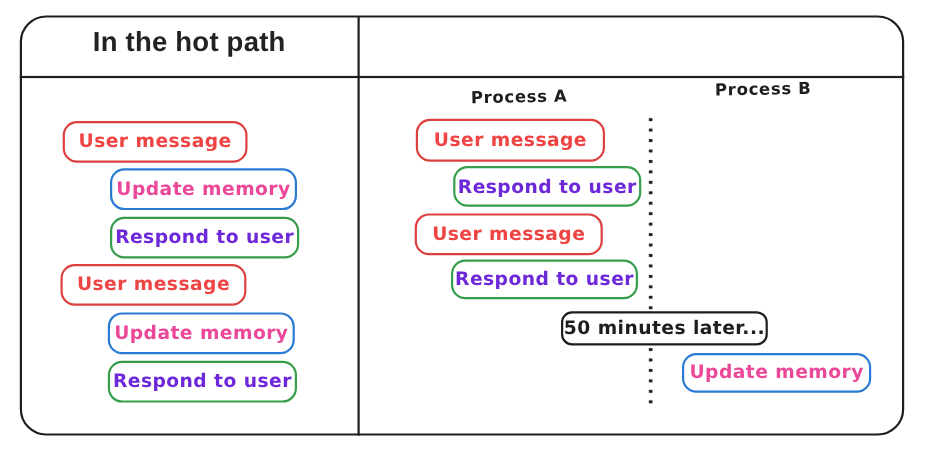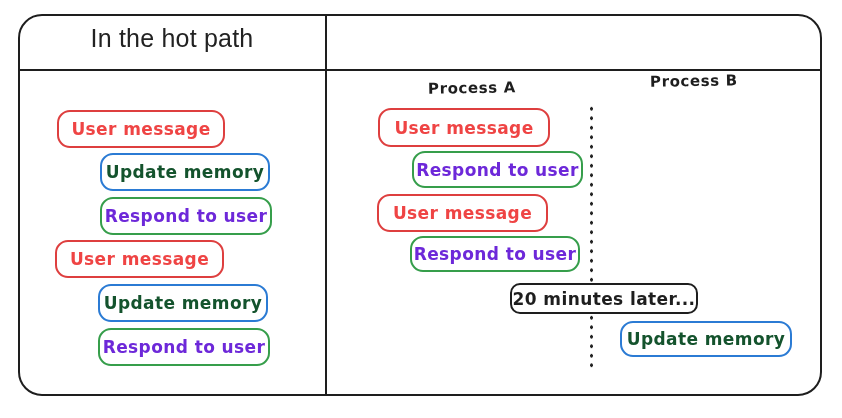--- a/index.html
+++ b/index.html
@@ -44,21 +44,21 @@
   }
   .header-cell {
     position: absolute;
     top: 16px;
     height: 44px;
     display: flex;
     align-items: center;
     justify-content: center;
     font-family: "Liberation Sans", sans-serif;
     font-size: 25px;
-    font-weight: 400;
+    font-weight: 700;
     color: #222222;
     letter-spacing: 0.2px;
   }
   .header-cell.left  { left: 20px;  width: 304px; }
   .header-cell.right { left: 328px; width: 492px; }
 
   .process-label {
     position: absolute;
     font-size: 15px;
     font-weight: 600;
@@ -85,21 +85,21 @@
     border-radius: 13px;
     display: flex;
     align-items: center;
     justify-content: center;
     font-size: 17px;
     font-weight: 600;
     letter-spacing: 0.4px;
     white-space: nowrap;
   }
   .box.red   { border: 2.5px solid #de3f3f; color: #ef4444; }
-  .box.blue  { border: 2.5px solid #2b7bd4; color: #14532d; }
+  .box.blue  { border: 2.5px solid #2b7bd4; color: #ec4899; }
   .box.green { border: 2.5px solid #369e4b; color: #6d28d9; }
   .box.black { border: 2.5px solid #1e1e1e; color: #1e1e1e; border-radius: 10px; }
 </style>
 </head>
 <body>
 
 <div class="canvas">
   <div class="frame"></div>
   <div class="header-divider"></div>
   <div class="v-divider"></div>
@@ -116,16 +116,16 @@
   <div class="process-label" style="left:428px; top:79px;">Process A</div>
   <div class="process-label" style="left:650px; top:72px;">Process B</div>
 
   <div class="dotted-line"></div>
 
   <div class="box red" style="left:378px; top:108px; width:172px; height:39px;">User message</div>
   <div class="box green" style="left:412px; top:151px; width:171px; height:37px;">Respond to user</div>
   <div class="box red" style="left:377px; top:194px; width:171px; height:38px;">User message</div>
   <div class="box green" style="left:410px; top:236px; width:170px; height:36px;">Respond to user</div>
 
-  <div class="box black" style="left:510px; top:283px; width:188px; height:31px;">20 minutes later...</div>
+  <div class="box black" style="left:510px; top:283px; width:188px; height:31px;">50 minutes later...</div>
 
   <div class="box blue" style="left:620px; top:321px; width:172px; height:36px;">Update memory</div>
 </div>
 
 </body></html>

